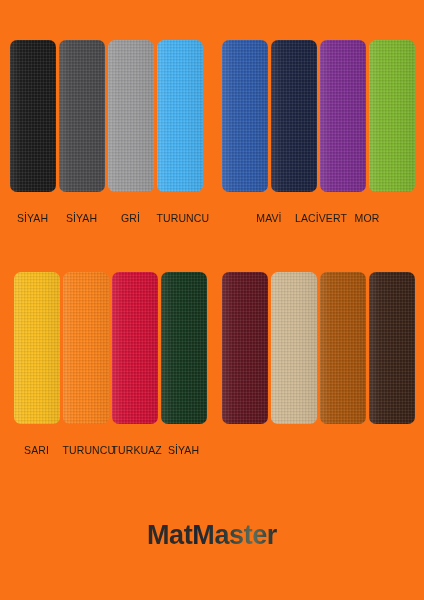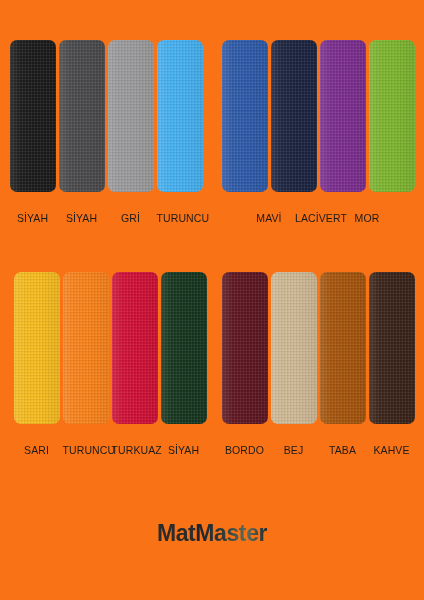--- a/index.html
+++ b/index.html
@@ -105,21 +105,21 @@
     word-break: keep-all;
   }
 
   
   .brand {
     position: absolute;
     left: 0;
     top: 520px;
     width: 424px;
     text-align: center;
-    font-size: 23px;
+    font-size: 27px;
     font-weight: bold;
     letter-spacing: -0.4px;
     font-family: "Liberation Sans", sans-serif;
     user-select: none;
   }
   .brand .mat-word {
     color: #2b2b2b;
   }
   .brand .master-word {
     background: linear-gradient(90deg, #1b2230 0%, #2f3b38 40%, #5d6f5e 72%, #222b2c 100%);
@@ -211,26 +211,20 @@
         <div class="mat" style="background-color: rgb(205, 184, 148);">
           <span class="sheen"></span>
         </div>
         <div class="mat" style="background-color: rgb(164, 84, 12);">
           <span class="sheen"></span>
         </div>
         <div class="mat" style="background-color: rgb(58, 35, 24);">
           <span class="sheen"></span>
         </div>
       </div>
-      <div class="labels-row">
-        <div class="label">BORDO</div>
-        <div class="label">BEJ</div>
-        <div class="label">TABA</div>
-        <div class="label">KAHVE</div>
-      </div>
     </div>
 
   </div>
 
   <div class="brand">
     <span class="mat-word" style="color: rgb(43, 43, 43);">Mat</span><span class="master-word">Master</span>
   </div>
 
 </div>
 

